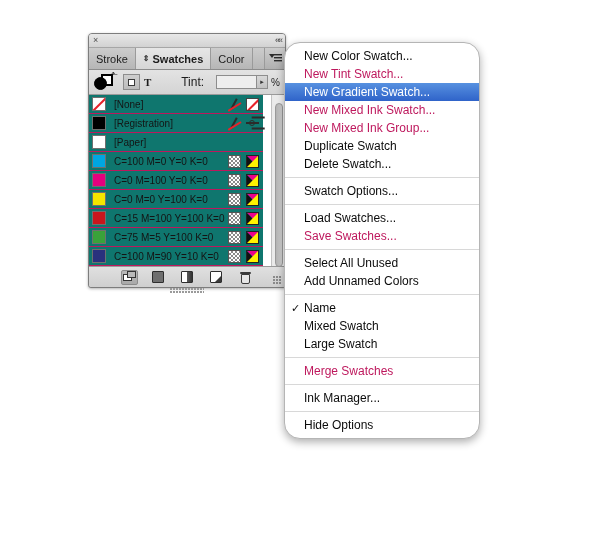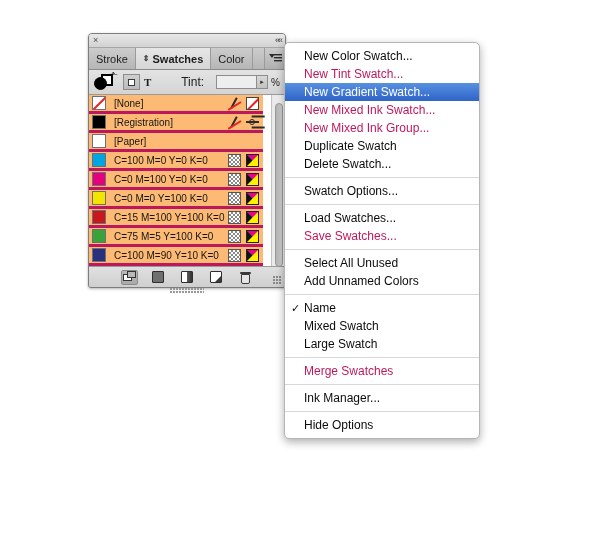--- a/index.html
+++ b/index.html
@@ -215,22 +215,22 @@
     background: #ffffff;
     border-bottom: 1px solid #9a9a9a;
   }
   .swatch-rows {
     width: 174px;
   }
   .swatch-row {
     height: 19px;
     display: flex;
     align-items: center;
-    border-bottom: 3px solid #be185d;
-    background: #fdba74;
+    border-bottom: 1px solid #be185d;
+    background: #0f766e;
     padding-left: 3px;
     cursor: pointer;
     box-sizing: border-box;
   }
   .swatch-chip {
     width: 14px;
     height: 14px;
     border: 1px solid #6f6f6f;
     box-sizing: border-box;
     flex: 0 0 auto;
@@ -457,21 +457,21 @@
   }
 
   
   #swatch-context-menu {
     position: absolute;
     left: 284px;
     top: 42px;
     width: 196px;
     background: #ffffff;
     border: 1px solid #b5b5b5;
-    border-radius: 5px;
+    border-radius: 16px;
     box-shadow: 0 3px 9px rgba(0,0,0,0.32);
     padding: 4px 0 4px 0;
     box-sizing: border-box;
   }
   .menu-item {
     height: 18px;
     display: flex;
     align-items: center;
     font-size: 12px;
     color: #0b0b0b;

